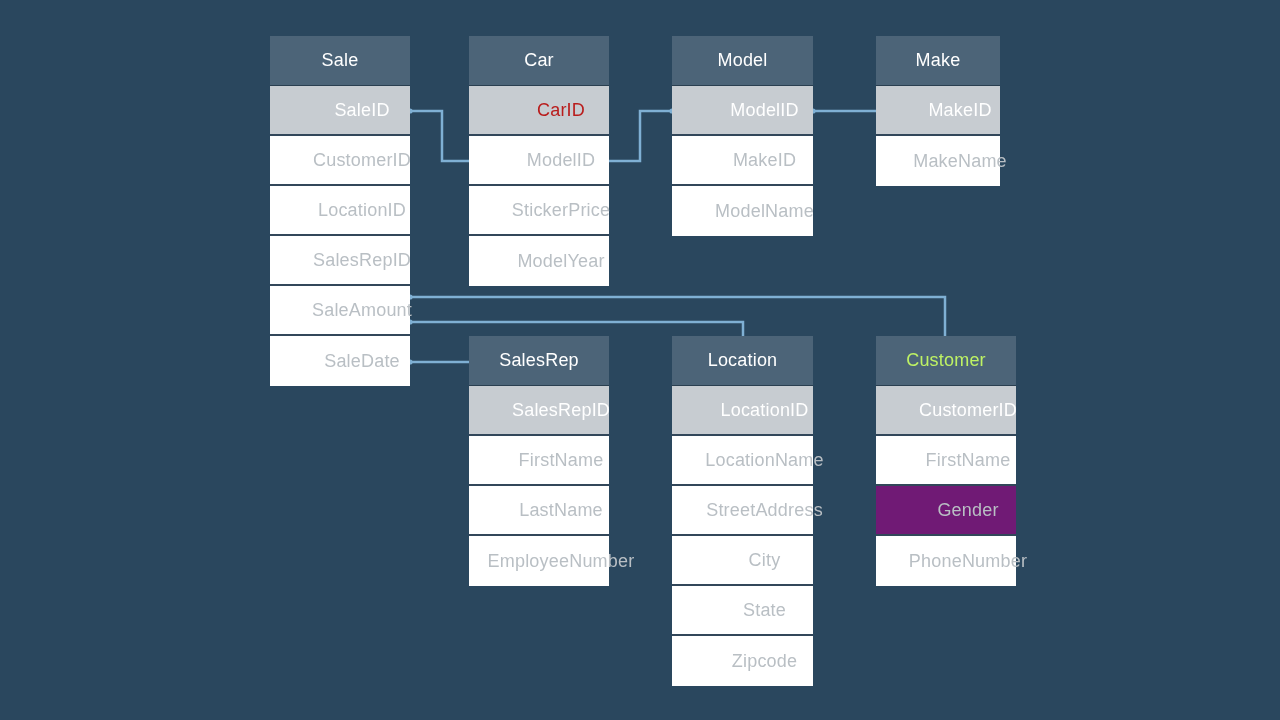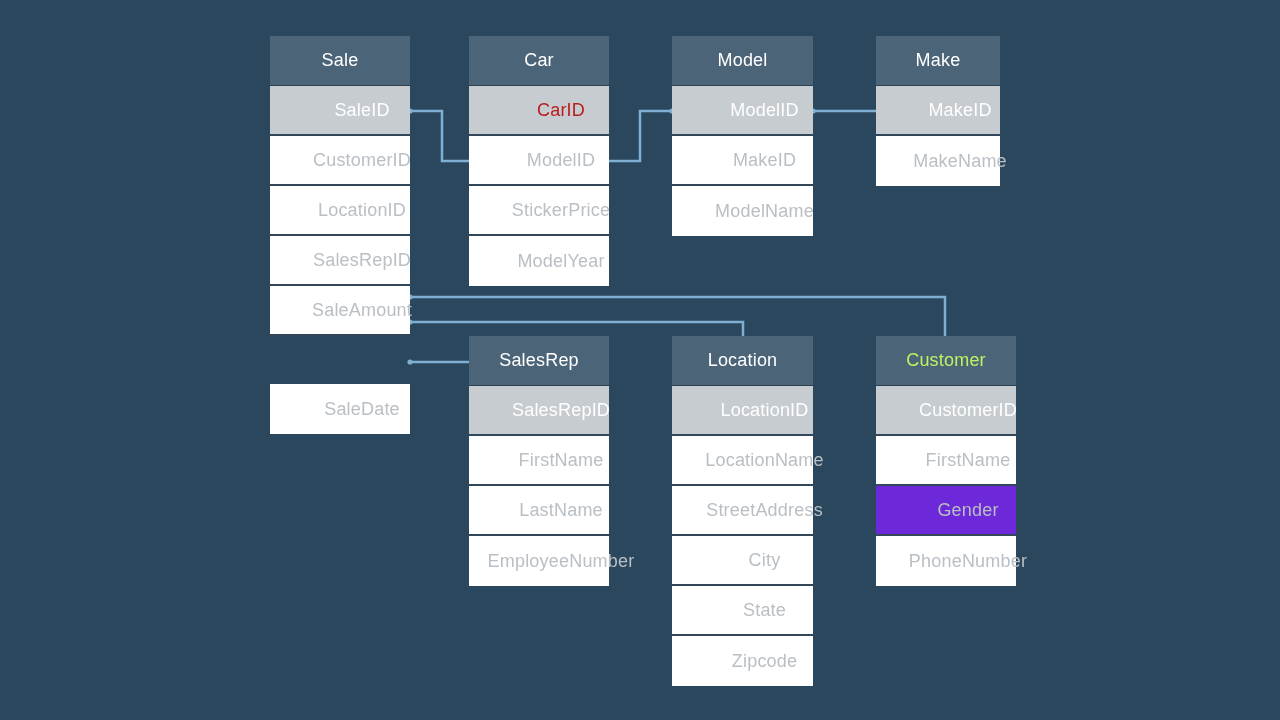--- a/index.html
+++ b/index.html
@@ -97,21 +97,21 @@
     </svg>
 
   <div id="entity-layer">
       <div class="entity" style="left: 270px; top: 36px; width: 140px;">
         <div class="entity-header" style="background: rgb(76, 100, 120); color: rgb(255, 255, 255);">Sale</div>
         <div class="entity-row pk" style="background: rgb(199, 204, 209); color: rgb(255, 255, 255);">SaleID</div>
         <div class="entity-row" style="background: rgb(255, 255, 255); color: rgb(185, 191, 196);">CustomerID</div>
         <div class="entity-row" style="background: rgb(255, 255, 255); color: rgb(185, 191, 196);">LocationID</div>
         <div class="entity-row" style="background: rgb(255, 255, 255); color: rgb(185, 191, 196);">SalesRepID</div>
         <div class="entity-row" style="background: rgb(255, 255, 255); color: rgb(185, 191, 196);">SaleAmount</div>
-        <div class="entity-row" style="background: rgb(255, 255, 255); color: rgb(185, 191, 196); margin-top: 48px;">SaleDate</div>
+        <div class="entity-row" style="background: rgb(255, 255, 255); color: rgb(185, 191, 196);">SaleDate</div>
       </div>
       <div class="entity" style="left: 469px; top: 36px; width: 140px;">
         <div class="entity-header" style="background: rgb(76, 100, 120); color: rgb(255, 255, 255);">Car</div>
         <div class="entity-row pk" style="background: rgb(199, 204, 209); color: #b91c1c;">CarID</div>
         <div class="entity-row" style="background: rgb(255, 255, 255); color: rgb(185, 191, 196);">ModelID</div>
         <div class="entity-row" style="background: rgb(255, 255, 255); color: rgb(185, 191, 196);">StickerPrice</div>
         <div class="entity-row" style="background: rgb(255, 255, 255); color: rgb(185, 191, 196);">ModelYear</div>
       </div>
       <div class="entity" style="left: 672px; top: 36px; width: 141px;">
         <div class="entity-header" style="background: rgb(76, 100, 120); color: rgb(255, 255, 255);">Model</div>
@@ -137,18 +137,18 @@
         <div class="entity-row" style="background: rgb(255, 255, 255); color: rgb(185, 191, 196);">LocationName</div>
         <div class="entity-row" style="background: rgb(255, 255, 255); color: rgb(185, 191, 196);">StreetAddress</div>
         <div class="entity-row" style="background: rgb(255, 255, 255); color: rgb(185, 191, 196);">City</div>
         <div class="entity-row" style="background: rgb(255, 255, 255); color: rgb(185, 191, 196);">State</div>
         <div class="entity-row" style="background: rgb(255, 255, 255); color: rgb(185, 191, 196);">Zipcode</div>
       </div>
       <div class="entity" style="left: 876px; top: 336px; width: 140px;">
         <div class="entity-header" style="background: rgb(76, 100, 120); color: #bef264;">Customer</div>
         <div class="entity-row pk" style="background: rgb(199, 204, 209); color: rgb(255, 255, 255);">CustomerID</div>
         <div class="entity-row" style="background: rgb(255, 255, 255); color: rgb(185, 191, 196);">FirstName</div>
-        <div class="entity-row" style="background: #6d28d9; color: rgb(185, 191, 196);">Gender</div>
+        <div class="entity-row" style="background: #701a75; color: rgb(185, 191, 196);">Gender</div>
         <div class="entity-row" style="background: rgb(255, 255, 255); color: rgb(185, 191, 196);">PhoneNumber</div>
       </div>
     </div>
 
 </div>
 
 </body></html>

